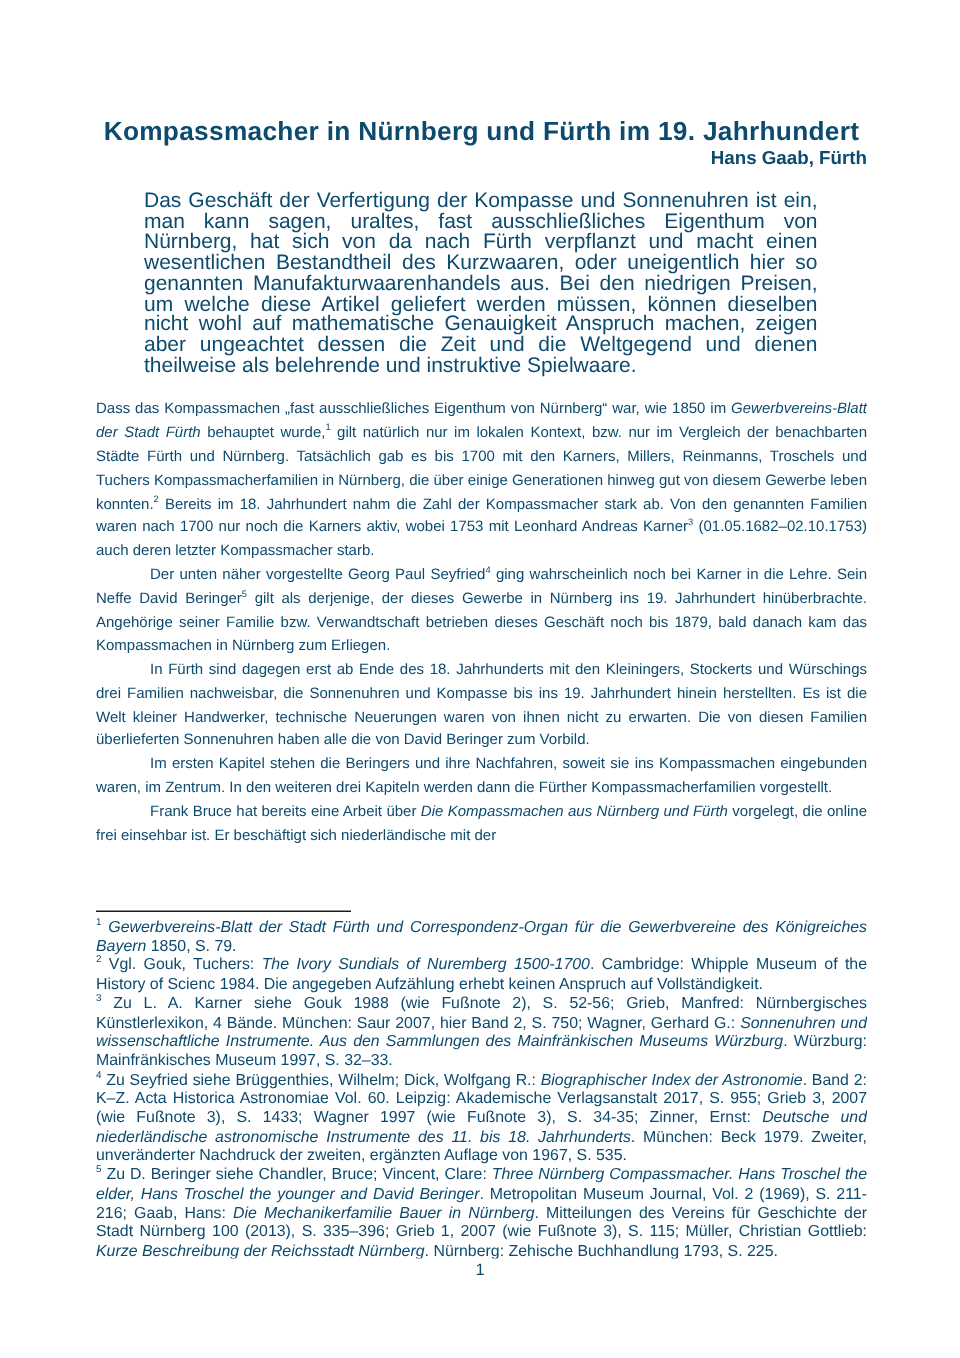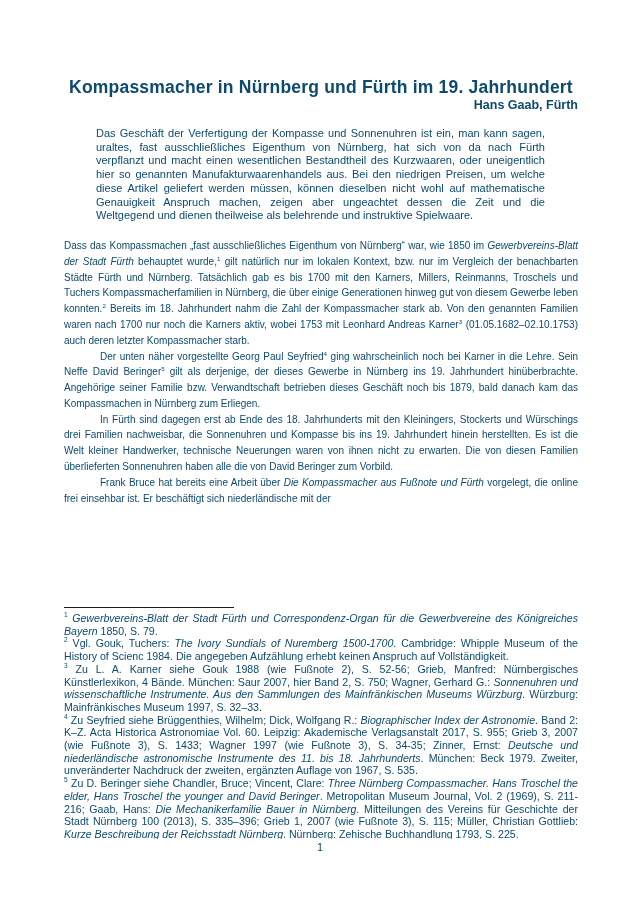--- a/index.html
+++ b/index.html
@@ -36,21 +36,21 @@
   .subtitle {
     margin: 1px 0 0 0;
     font-size: 12.5px;
     line-height: 15px;
     font-weight: bold;
     text-align: right;
   }
 
   .quote {
     margin: 14px 33px 0 32px;
-    font-size: 11px;
+    font-size: 14px;
     line-height: 13.7px;
     text-align: justify;
     hyphens: none;
   }
 
   .body-text {
     margin-top: 15px;
     font-size: 10px;
     line-height: 15.8px;
     text-align: justify;
@@ -106,21 +106,22 @@
 
 <div class="page">
   <div class="content">
     <h1 class="title">Kompassmacher in Nürnberg und Fürth im 19. Jahrhundert</h1>
     <h2 class="subtitle">Hans Gaab, Fürth</h2>
     <div class="quote">Das Geschäft der Verfertigung der Kompasse und Sonnenuhren ist ein, man kann sagen, uraltes, fast ausschließliches Eigenthum von Nürnberg, hat sich von da nach Fürth verpflanzt und macht einen wesentlichen Bestandtheil des Kurzwaaren, oder uneigentlich hier so genannten Manufakturwaarenhandels aus. Bei den niedrigen Preisen, um welche diese Artikel geliefert werden müssen, können dieselben nicht wohl auf mathematische Genauigkeit Anspruch machen, zeigen aber ungeachtet dessen die Zeit und die Weltgegend und dienen theilweise als belehrende und instruktive Spielwaare.</div>
     <div class="body-text" id="body-text">
         <p class=""><span>Dass das Kompassmachen „fast ausschließliches Eigenthum von Nürnberg“ war, wie 1850 im </span><em>Gewerbvereins-Blatt der Stadt Fürth</em><span> behauptet wurde,</span><sup>1</sup><span> gilt natürlich nur im lokalen Kontext, bzw. nur im Vergleich der benachbarten Städte Fürth und Nürnberg. Tatsächlich gab es bis 1700 mit den Karners, Millers, Reinmanns, Troschels und Tuchers Kompassmacherfamilien in Nürnberg, die über einige Generationen hinweg gut von diesem Gewerbe leben konnten.</span><sup>2</sup><span> Bereits im 18. Jahrhundert nahm die Zahl der Kompassmacher stark ab. Von den genannten Familien waren nach 1700 nur noch die Karners aktiv, wobei 1753 mit Leonhard Andreas Karner</span><sup>3</sup><span> (01.05.1682–02.10.1753) auch deren letzter Kompassmacher starb.</span></p>
         <p class="indent"><span>Der unten näher vorgestellte Georg Paul Seyfried</span><sup>4</sup><span> ging wahrscheinlich noch bei Karner in die Lehre. Sein Neffe David Beringer</span><sup>5</sup><span> gilt als derjenige, der dieses Gewerbe in Nürnberg ins 19. Jahrhundert hinüberbrachte. Angehörige seiner Familie bzw. Verwandtschaft betrieben dieses Geschäft noch bis 1879, bald danach kam das Kompassmachen in Nürnberg zum Erliegen.</span></p>
         <p class="indent"><span>In Fürth sind dagegen erst ab Ende des 18. Jahrhunderts mit den Kleiningers, Stockerts und Würschings drei Familien nachweisbar, die Sonnenuhren und Kompasse bis ins 19. Jahrhundert hinein herstellten. Es ist die Welt kleiner Handwerker, technische Neuerungen waren von ihnen nicht zu erwarten. Die von diesen Familien überlieferten Sonnenuhren haben alle die von David Beringer zum Vorbild.</span></p>
-        <p class="indent"><span>Frank Bruce hat bereits eine Arbeit über </span><em>Die Kompassmacher aus Fußnote und Fürth</em><span> vorgelegt, die online frei einsehbar ist. Er beschäftigt sich niederländische mit der</span></p>
+        <p class="indent"><span>Im ersten Kapitel stehen die Beringers und ihre Nachfahren, soweit sie ins Kompassmachen eingebunden waren, im Zentrum. In den weiteren drei Kapiteln werden dann die Fürther Kompassmacherfamilien vorgestellt.</span></p>
+        <p class="indent"><span>Frank Bruce hat bereits eine Arbeit über </span><em>Die Kompassmachen aus Nürnberg und Fürth</em><span> vorgelegt, die online frei einsehbar ist. Er beschäftigt sich niederländische mit der</span></p>
       </div>
   </div>
 
   <div class="footer">
     <div class="fn-rule"></div>
     <div class="footnotes" id="footnotes">
         <div class="footnote"><sup>1</sup> <em>Gewerbvereins-Blatt der Stadt Fürth und Correspondenz-Organ für die Gewerbvereine des Königreiches Bayern</em><span> 1850, S. 79.</span></div>
         <div class="footnote"><sup>2</sup> <span>Vgl. Gouk, Tuchers: </span><em>The Ivory Sundials of Nuremberg 1500-1700</em><span>. Cambridge: Whipple Museum of the History of Scienc 1984. Die angegeben Aufzählung erhebt keinen Anspruch auf Vollständigkeit.</span></div>
         <div class="footnote"><sup>3</sup> <span>Zu L. A. Karner siehe Gouk 1988 (wie Fußnote 2), S. 52-56; Grieb, Manfred: Nürnbergisches Künstlerlexikon, 4 Bände. München: Saur 2007, hier Band 2, S. 750; Wagner, Gerhard G.: </span><em>Sonnenuhren und wissenschaftliche Instrumente. Aus den Sammlungen des Mainfränkischen Museums Würzburg</em><span>. Würzburg: Mainfränkisches Museum 1997, S. 32–33.</span></div>
         <div class="footnote"><sup>4</sup> <span>Zu Seyfried siehe Brüggenthies, Wilhelm; Dick, Wolfgang R.: </span><em>Biographischer Index der Astronomie</em><span>. Band 2: K–Z. Acta Historica Astronomiae Vol. 60. Leipzig: Akademische Verlagsanstalt 2017, S. 955; Grieb 3, 2007 (wie Fußnote 3), S. 1433; Wagner 1997 (wie Fußnote 3), S. 34-35; Zinner, Ernst: </span><em>Deutsche und niederländische astronomische Instrumente des 11. bis 18. Jahrhunderts</em><span>. München: Beck 1979. Zweiter, unveränderter Nachdruck der zweiten, ergänzten Auflage von 1967, S. 535.</span></div>

